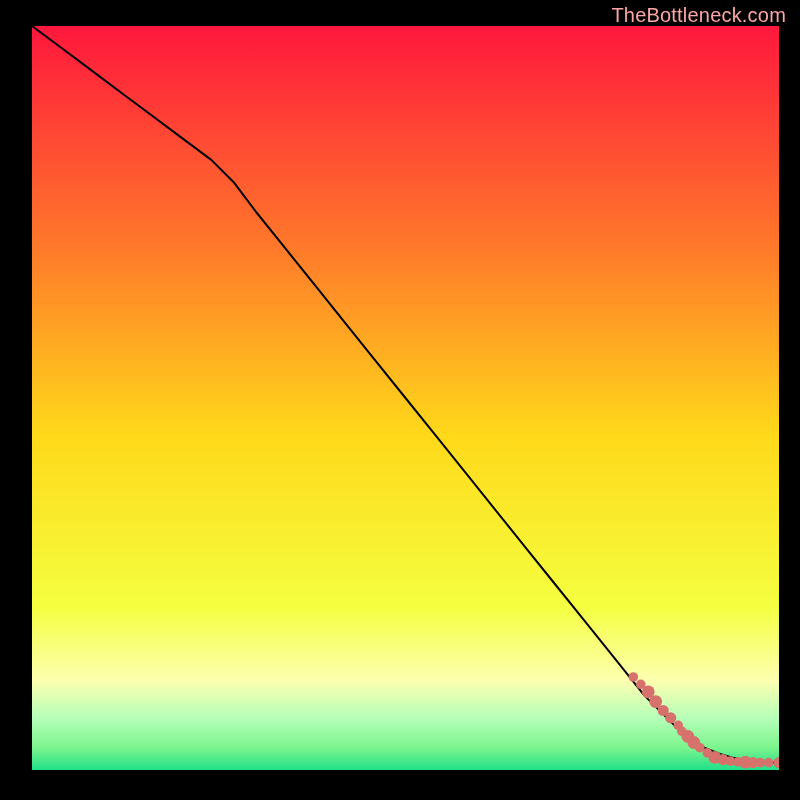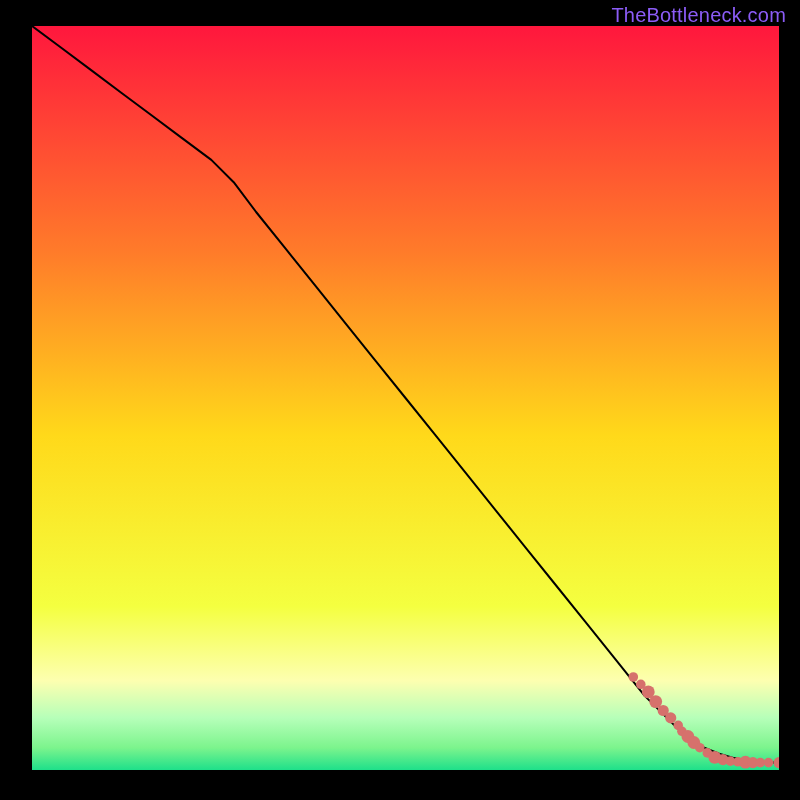--- a/index.html
+++ b/index.html
@@ -14,21 +14,21 @@
   .frame {
     position: relative;
     width: 800px;
     height: 800px;
     background: #000;
   }
   .watermark {
     position: absolute;
     top: 4px;
     right: 14px;
-    color: #8b5cf6;
+    color: #fca5a5;
     font-size: 20px;
     font-weight: 400;
     letter-spacing: 0.2px;
     z-index: 20;
   }
   .plot {
     position: absolute;
     left: 32px;
     top: 26px;
     width: 747px;

